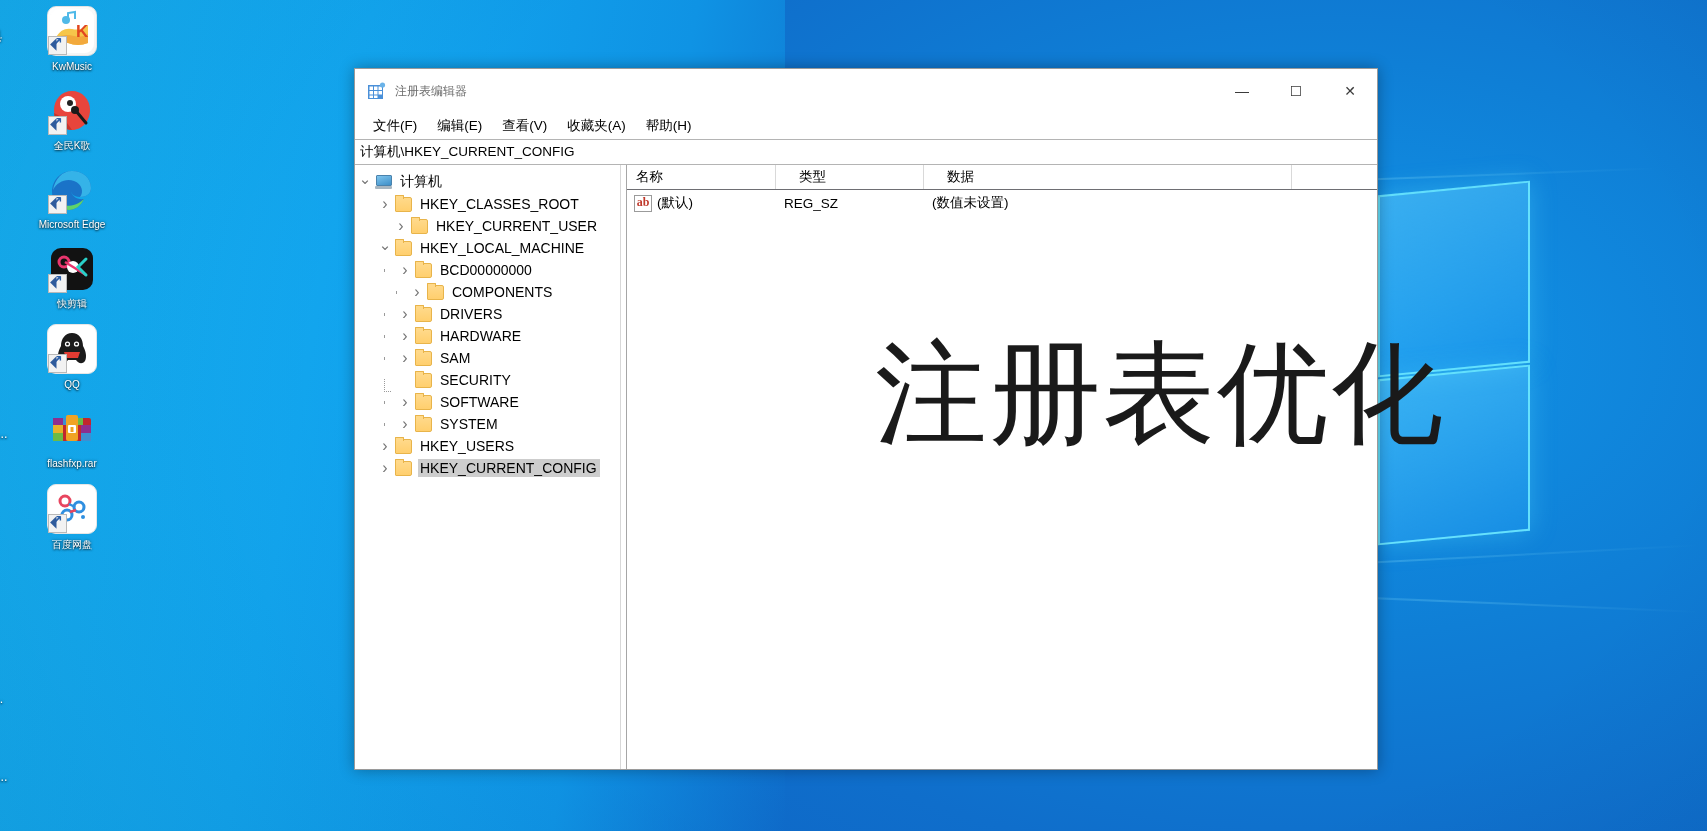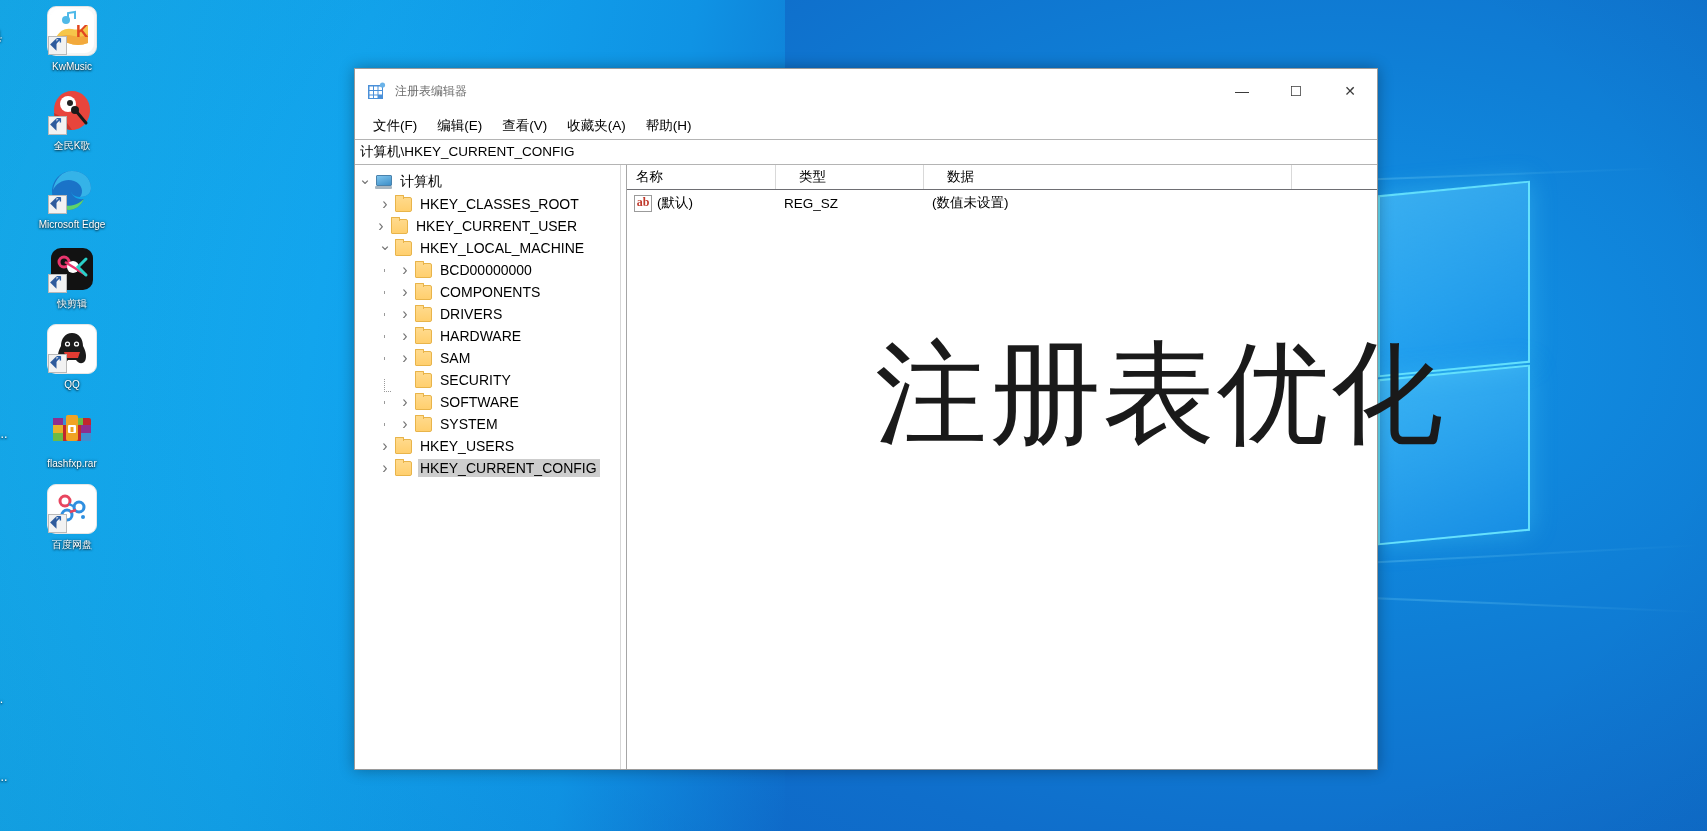--- a/index.html
+++ b/index.html
@@ -593,40 +593,40 @@
             </span>
           <span class="tlabel">计算机</span>
         </div>
 
         <div class="trow" style="padding-left:20px;">
           <span class="chev closed"></span>
           <span class="folder"></span>
           <span class="tlabel">HKEY_CLASSES_ROOT</span>
         </div>
 
-        <div class="trow" style="padding-left:16px;">
+        <div class="trow" style="padding-left:36px;">
           <span class="chev closed"></span>
           <span class="folder"></span>
           <span class="tlabel">HKEY_CURRENT_USER</span>
         </div>
 
         <div class="trow" style="padding-left:20px;">
           <span class="chev open"></span>
           <span class="folder"></span>
           <span class="tlabel">HKEY_LOCAL_MACHINE</span>
         </div>
 
         <div class="trow" style="padding-left:20px;">
           <span class="guide dotted"></span>
           <span class="chev closed"></span>
           <span class="folder"></span>
           <span class="tlabel">BCD00000000</span>
         </div>
 
-        <div class="trow" style="padding-left:20px;">
+        <div class="trow" style="padding-left:32px;">
           <span class="guide dotted"></span>
           <span class="chev closed"></span>
           <span class="folder"></span>
           <span class="tlabel">COMPONENTS</span>
         </div>
 
         <div class="trow" style="padding-left:20px;">
           <span class="guide dotted"></span>
           <span class="chev closed"></span>
           <span class="folder"></span>

